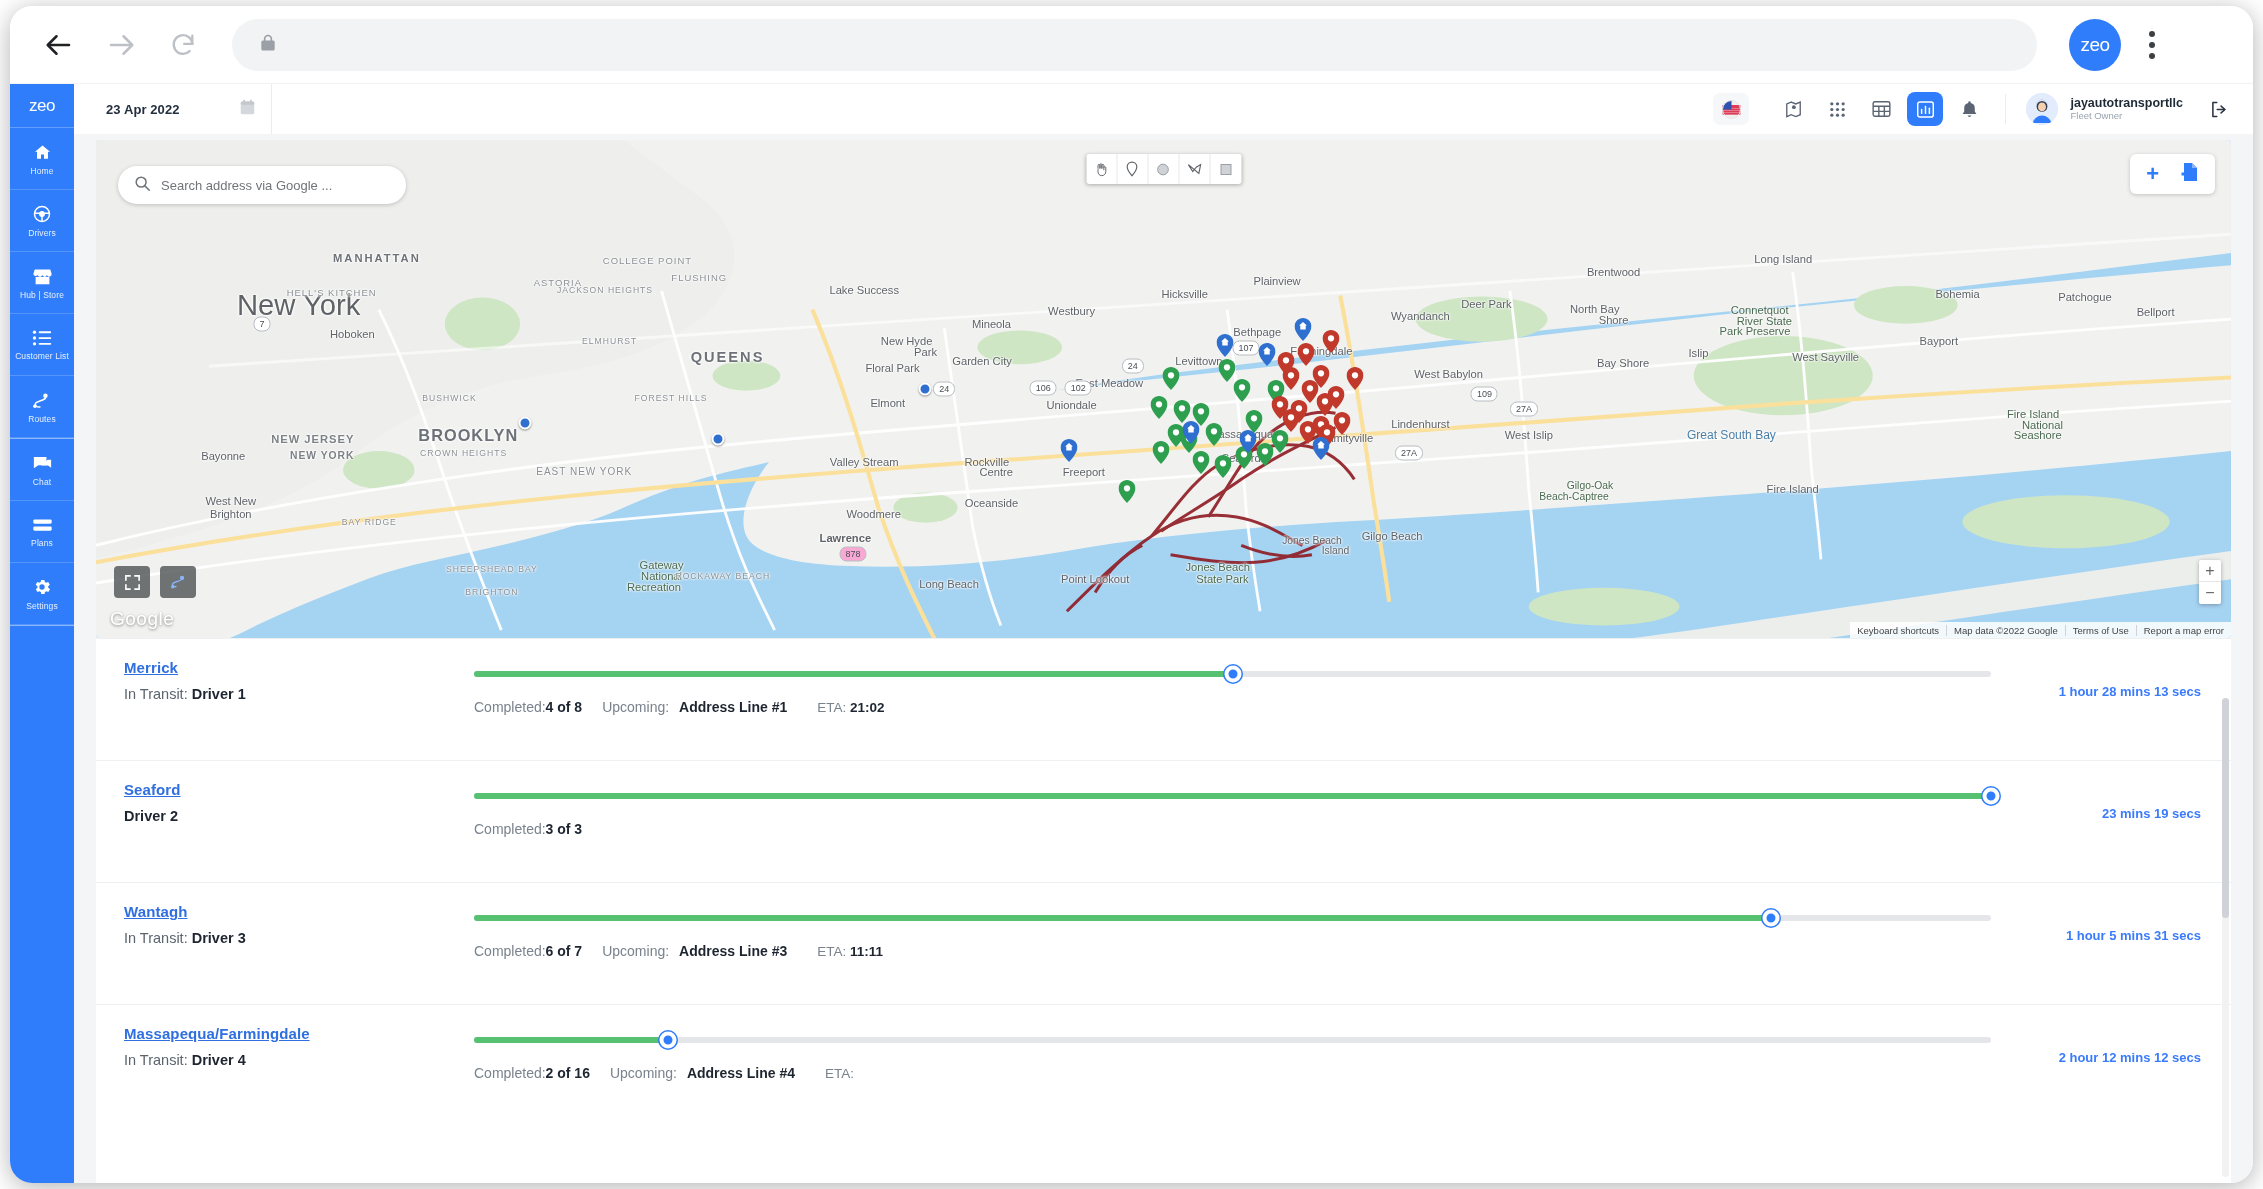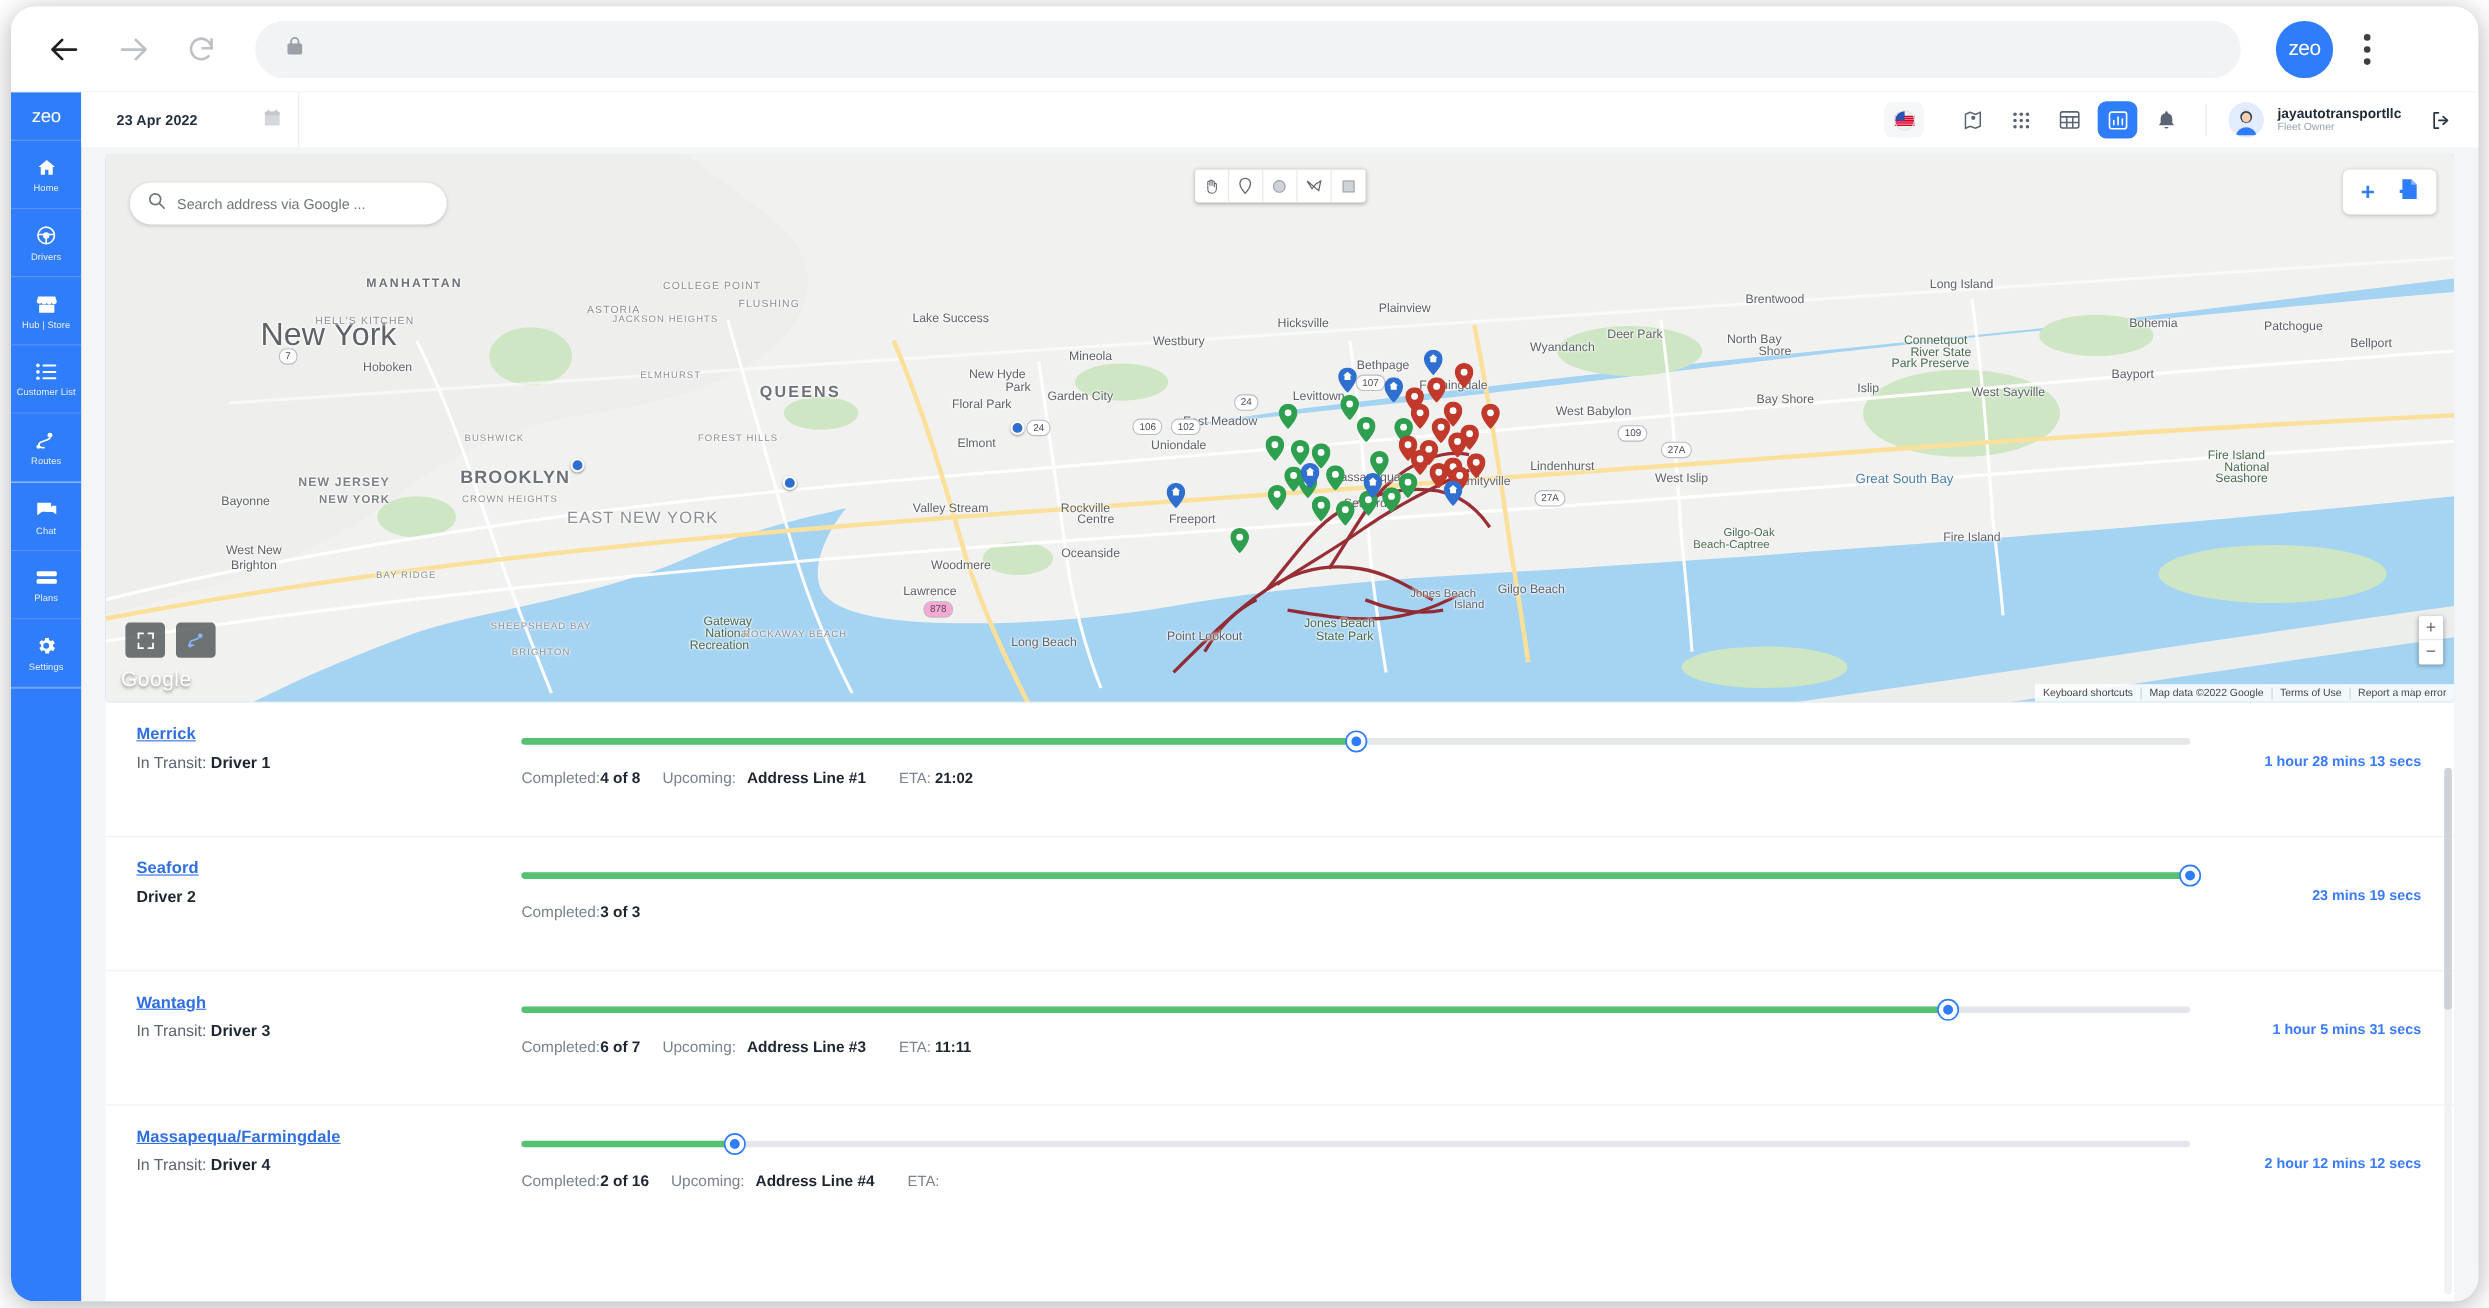--- a/index.html
+++ b/index.html
@@ -711,21 +711,21 @@
             <div style="position: absolute; white-space: nowrap; left: 21.6336%; top: 28.5714%; font-size: 9.46px; color: rgb(139, 143, 148); font-weight: 400; letter-spacing: 1px; transform: translate(-50%, -50%); text-shadow: rgb(255, 255, 255) 0px 0px 3px, rgb(255, 255, 255) 0px 0px 3px, rgb(255, 255, 255) 0px 0px 2px;">ASTORIA</div>
             <div style="position: absolute; white-space: nowrap; left: 23.8411%; top: 30.1429%; font-size: 8.6px; color: rgb(139, 143, 148); font-weight: 400; letter-spacing: 1px; transform: translate(-50%, -50%); text-shadow: rgb(255, 255, 255) 0px 0px 3px, rgb(255, 255, 255) 0px 0px 3px, rgb(255, 255, 255) 0px 0px 2px;">JACKSON HEIGHTS</div>
             <div style="position: absolute; white-space: nowrap; left: 28.2561%; top: 27.4286%; font-size: 9.46px; color: rgb(139, 143, 148); font-weight: 400; letter-spacing: 1px; transform: translate(-50%, -50%); text-shadow: rgb(255, 255, 255) 0px 0px 3px, rgb(255, 255, 255) 0px 0px 3px, rgb(255, 255, 255) 0px 0px 2px;">FLUSHING</div>
             <div style="position: absolute; white-space: nowrap; left: 25.8278%; top: 24%; font-size: 9.46px; color: rgb(139, 143, 148); font-weight: 400; letter-spacing: 1px; transform: translate(-50%, -50%); text-shadow: rgb(255, 255, 255) 0px 0px 3px, rgb(255, 255, 255) 0px 0px 3px, rgb(255, 255, 255) 0px 0px 2px;">COLLEGE POINT</div>
             <div style="position: absolute; white-space: nowrap; left: 29.5806%; top: 43.5714%; font-size: 14.62px; color: rgb(109, 114, 120); font-weight: 700; letter-spacing: 2px; transform: translate(-50%, -50%); text-shadow: rgb(255, 255, 255) 0px 0px 3px, rgb(255, 255, 255) 0px 0px 3px, rgb(255, 255, 255) 0px 0px 2px;">QUEENS</div>
             <div style="position: absolute; white-space: nowrap; left: 24.0618%; top: 40.2857%; font-size: 8.6px; color: rgb(139, 143, 148); font-weight: 400; letter-spacing: 1px; transform: translate(-50%, -50%); text-shadow: rgb(255, 255, 255) 0px 0px 3px, rgb(255, 255, 255) 0px 0px 3px, rgb(255, 255, 255) 0px 0px 2px;">ELMHURST</div>
             <div style="position: absolute; white-space: nowrap; left: 26.9316%; top: 51.8571%; font-size: 8.6px; color: rgb(139, 143, 148); font-weight: 400; letter-spacing: 1px; transform: translate(-50%, -50%); text-shadow: rgb(255, 255, 255) 0px 0px 3px, rgb(255, 255, 255) 0px 0px 3px, rgb(255, 255, 255) 0px 0px 2px;">FOREST HILLS</div>
             <div style="position: absolute; white-space: nowrap; left: 16.5563%; top: 51.8571%; font-size: 8.6px; color: rgb(139, 143, 148); font-weight: 400; letter-spacing: 1px; transform: translate(-50%, -50%); text-shadow: rgb(255, 255, 255) 0px 0px 3px, rgb(255, 255, 255) 0px 0px 3px, rgb(255, 255, 255) 0px 0px 2px;">BUSHWICK</div>
             <div style="position: absolute; white-space: nowrap; left: 17.4393%; top: 59.2857%; font-size: 16.34px; color: rgb(109, 114, 120); font-weight: 700; letter-spacing: 1px; transform: translate(-50%, -50%); text-shadow: rgb(255, 255, 255) 0px 0px 3px, rgb(255, 255, 255) 0px 0px 3px, rgb(255, 255, 255) 0px 0px 2px;">BROOKLYN</div>
             <div style="position: absolute; white-space: nowrap; left: 17.2185%; top: 62.8571%; font-size: 8.6px; color: rgb(139, 143, 148); font-weight: 400; letter-spacing: 1px; transform: translate(-50%, -50%); text-shadow: rgb(255, 255, 255) 0px 0px 3px, rgb(255, 255, 255) 0px 0px 3px, rgb(255, 255, 255) 0px 0px 2px;">CROWN HEIGHTS</div>
-            <div style="position: absolute; white-space: nowrap; left: 22.5166%; top: 66.4286%; font-size: 15px; color: rgb(139, 143, 148); font-weight: 400; letter-spacing: 1px; transform: translate(-50%, -50%); text-shadow: rgb(255, 255, 255) 0px 0px 3px, rgb(255, 255, 255) 0px 0px 3px, rgb(255, 255, 255) 0px 0px 2px; padding-left: 15px;">EAST NEW YORK</div>
+            <div style="position: absolute; white-space: nowrap; left: 22.5166%; top: 66.4286%; font-size: 10px; color: rgb(139, 143, 148); font-weight: 400; letter-spacing: 1px; transform: translate(-50%, -50%); text-shadow: rgb(255, 255, 255) 0px 0px 3px, rgb(255, 255, 255) 0px 0px 3px, rgb(255, 255, 255) 0px 0px 2px; padding-left: 15px;">EAST NEW YORK</div>
             <div style="position: absolute; white-space: nowrap; left: 10.1545%; top: 60%; font-size: 11.18px; color: rgb(125, 130, 135); font-weight: 700; letter-spacing: 1px; transform: translate(-50%, -50%); text-shadow: rgb(255, 255, 255) 0px 0px 3px, rgb(255, 255, 255) 0px 0px 3px, rgb(255, 255, 255) 0px 0px 2px;">NEW JERSEY</div>
             <div style="position: absolute; white-space: nowrap; left: 10.596%; top: 63.2857%; font-size: 10.32px; color: rgb(125, 130, 135); font-weight: 700; letter-spacing: 1px; transform: translate(-50%, -50%); text-shadow: rgb(255, 255, 255) 0px 0px 3px, rgb(255, 255, 255) 0px 0px 3px, rgb(255, 255, 255) 0px 0px 2px;">NEW YORK</div>
             <div style="position: absolute; white-space: nowrap; left: 12.0088%; top: 38.8571%; font-size: 11.18px; color: rgb(95, 99, 104); font-weight: 400; transform: translate(-50%, -50%); text-shadow: rgb(255, 255, 255) 0px 0px 3px, rgb(255, 255, 255) 0px 0px 3px, rgb(255, 255, 255) 0px 0px 2px;">Hoboken</div>
             <div style="position: absolute; white-space: nowrap; left: 5.96026%; top: 63.4286%; font-size: 11.18px; color: rgb(95, 99, 104); font-weight: 400; transform: translate(-50%, -50%); text-shadow: rgb(255, 255, 255) 0px 0px 3px, rgb(255, 255, 255) 0px 0px 3px, rgb(255, 255, 255) 0px 0px 2px;">Bayonne</div>
             <div style="position: absolute; white-space: nowrap; left: 6.31347%; top: 72.5714%; font-size: 11.18px; color: rgb(95, 99, 104); font-weight: 400; transform: translate(-50%, -50%); text-shadow: rgb(255, 255, 255) 0px 0px 3px, rgb(255, 255, 255) 0px 0px 3px, rgb(255, 255, 255) 0px 0px 2px;">West New</div>
             <div style="position: absolute; white-space: nowrap; left: 6.31347%; top: 75%; font-size: 11.18px; color: rgb(95, 99, 104); font-weight: 400; transform: translate(-50%, -50%); text-shadow: rgb(255, 255, 255) 0px 0px 3px, rgb(255, 255, 255) 0px 0px 3px, rgb(255, 255, 255) 0px 0px 2px;">Brighton</div>
             <div style="position: absolute; white-space: nowrap; left: 12.8035%; top: 76.7143%; font-size: 8.6px; color: rgb(139, 143, 148); font-weight: 400; letter-spacing: 1px; transform: translate(-50%, -50%); text-shadow: rgb(255, 255, 255) 0px 0px 3px, rgb(255, 255, 255) 0px 0px 3px, rgb(255, 255, 255) 0px 0px 2px;">BAY RIDGE</div>
             <div style="position: absolute; white-space: nowrap; left: 18.543%; top: 86.1429%; font-size: 8.6px; color: rgb(139, 143, 148); font-weight: 400; letter-spacing: 1px; transform: translate(-50%, -50%); text-shadow: rgb(255, 255, 255) 0px 0px 3px, rgb(255, 255, 255) 0px 0px 3px, rgb(255, 255, 255) 0px 0px 2px;">SHEEPSHEAD BAY</div>
             <div style="position: absolute; white-space: nowrap; left: 18.543%; top: 90.7143%; font-size: 8.6px; color: rgb(139, 143, 148); font-weight: 400; letter-spacing: 1px; transform: translate(-50%, -50%); text-shadow: rgb(255, 255, 255) 0px 0px 3px, rgb(255, 255, 255) 0px 0px 3px, rgb(255, 255, 255) 0px 0px 2px;">BRIGHTON</div>
             <div style="position: absolute; white-space: nowrap; left: 26.4901%; top: 85.2857%; font-size: 11.18px; color: rgb(74, 107, 79); font-weight: 400; transform: translate(-50%, -50%); text-shadow: rgb(255, 255, 255) 0px 0px 3px, rgb(255, 255, 255) 0px 0px 3px, rgb(255, 255, 255) 0px 0px 2px;">Gateway</div>
@@ -776,21 +776,21 @@
             <div style="position: absolute; white-space: nowrap; left: 38.8521%; top: 42.5714%; font-size: 11.18px; color: rgb(95, 99, 104); font-weight: 400; transform: translate(-50%, -50%); text-shadow: rgb(255, 255, 255) 0px 0px 3px, rgb(255, 255, 255) 0px 0px 3px, rgb(255, 255, 255) 0px 0px 2px;">Park</div>
             <div style="position: absolute; white-space: nowrap; left: 41.5011%; top: 44.4286%; font-size: 11.18px; color: rgb(95, 99, 104); font-weight: 400; transform: translate(-50%, -50%); text-shadow: rgb(255, 255, 255) 0px 0px 3px, rgb(255, 255, 255) 0px 0px 3px, rgb(255, 255, 255) 0px 0px 2px;">Garden City</div>
             <div style="position: absolute; white-space: nowrap; left: 37.3068%; top: 45.7143%; font-size: 11.18px; color: rgb(95, 99, 104); font-weight: 400; transform: translate(-50%, -50%); text-shadow: rgb(255, 255, 255) 0px 0px 3px, rgb(255, 255, 255) 0px 0px 3px, rgb(255, 255, 255) 0px 0px 2px;">Floral Park</div>
             <div style="position: absolute; white-space: nowrap; left: 47.4614%; top: 48.7143%; font-size: 11.18px; color: rgb(95, 99, 104); font-weight: 400; transform: translate(-50%, -50%); text-shadow: rgb(255, 255, 255) 0px 0px 3px, rgb(255, 255, 255) 0px 0px 3px, rgb(255, 255, 255) 0px 0px 2px;">East Meadow</div>
             <div style="position: absolute; white-space: nowrap; left: 45.6954%; top: 53.1429%; font-size: 11.18px; color: rgb(95, 99, 104); font-weight: 400; transform: translate(-50%, -50%); text-shadow: rgb(255, 255, 255) 0px 0px 3px, rgb(255, 255, 255) 0px 0px 3px, rgb(255, 255, 255) 0px 0px 2px;">Uniondale</div>
             <div style="position: absolute; white-space: nowrap; left: 37.0861%; top: 52.8571%; font-size: 11.18px; color: rgb(95, 99, 104); font-weight: 400; transform: translate(-50%, -50%); text-shadow: rgb(255, 255, 255) 0px 0px 3px, rgb(255, 255, 255) 0px 0px 3px, rgb(255, 255, 255) 0px 0px 2px;">Elmont</div>
             <div style="position: absolute; white-space: nowrap; left: 35.9823%; top: 64.5714%; font-size: 11.18px; color: rgb(95, 99, 104); font-weight: 400; transform: translate(-50%, -50%); text-shadow: rgb(255, 255, 255) 0px 0px 3px, rgb(255, 255, 255) 0px 0px 3px, rgb(255, 255, 255) 0px 0px 2px;">Valley Stream</div>
             <div style="position: absolute; white-space: nowrap; left: 41.7219%; top: 64.5714%; font-size: 11.18px; color: rgb(95, 99, 104); font-weight: 400; transform: translate(-50%, -50%); text-shadow: rgb(255, 255, 255) 0px 0px 3px, rgb(255, 255, 255) 0px 0px 3px, rgb(255, 255, 255) 0px 0px 2px;">Rockville</div>
             <div style="position: absolute; white-space: nowrap; left: 42.1634%; top: 66.7143%; font-size: 11.18px; color: rgb(95, 99, 104); font-weight: 400; transform: translate(-50%, -50%); text-shadow: rgb(255, 255, 255) 0px 0px 3px, rgb(255, 255, 255) 0px 0px 3px, rgb(255, 255, 255) 0px 0px 2px;">Centre</div>
             <div style="position: absolute; white-space: nowrap; left: 36.4238%; top: 75%; font-size: 11.18px; color: rgb(95, 99, 104); font-weight: 400; transform: translate(-50%, -50%); text-shadow: rgb(255, 255, 255) 0px 0px 3px, rgb(255, 255, 255) 0px 0px 3px, rgb(255, 255, 255) 0px 0px 2px;">Woodmere</div>
-            <div style="position: absolute; white-space: nowrap; left: 35.0993%; top: 80%; font-size: 11.18px; color: rgb(95, 99, 104); font-weight: 400; transform: translate(-50%, -50%); text-shadow: rgb(255, 255, 255) 0px 0px 3px, rgb(255, 255, 255) 0px 0px 3px, rgb(255, 255, 255) 0px 0px 2px; text-align: right;">Lawrence</div>
+            <div style="position: absolute; white-space: nowrap; left: 35.0993%; top: 80%; font-size: 11.18px; color: rgb(95, 99, 104); font-weight: 700; transform: translate(-50%, -50%); text-shadow: rgb(255, 255, 255) 0px 0px 3px, rgb(255, 255, 255) 0px 0px 3px, rgb(255, 255, 255) 0px 0px 2px; text-align: right;">Lawrence</div>
             <div style="position: absolute; white-space: nowrap; left: 41.9426%; top: 72.8571%; font-size: 11.18px; color: rgb(95, 99, 104); font-weight: 400; transform: translate(-50%, -50%); text-shadow: rgb(255, 255, 255) 0px 0px 3px, rgb(255, 255, 255) 0px 0px 3px, rgb(255, 255, 255) 0px 0px 2px;">Oceanside</div>
             <div style="position: absolute; white-space: nowrap; left: 46.2693%; top: 66.5714%; font-size: 11.18px; color: rgb(95, 99, 104); font-weight: 400; transform: translate(-50%, -50%); text-shadow: rgb(255, 255, 255) 0px 0px 3px, rgb(255, 255, 255) 0px 0px 3px, rgb(255, 255, 255) 0px 0px 2px;">Freeport</div>
             <div style="position: absolute; white-space: nowrap; left: 53.6424%; top: 63.8571%; font-size: 11.18px; color: rgb(95, 99, 104); font-weight: 400; transform: translate(-50%, -50%); text-shadow: rgb(255, 255, 255) 0px 0px 3px, rgb(255, 255, 255) 0px 0px 3px, rgb(255, 255, 255) 0px 0px 2px;">Seaford</div>
             <div style="position: absolute; white-space: nowrap; left: 53.6424%; top: 59%; font-size: 11.18px; color: rgb(95, 99, 104); font-weight: 400; transform: translate(-50%, -50%); text-shadow: rgb(255, 255, 255) 0px 0px 3px, rgb(255, 255, 255) 0px 0px 3px, rgb(255, 255, 255) 0px 0px 2px;">Massapequa</div>
             <div style="position: absolute; white-space: nowrap; left: 58.7196%; top: 59.8571%; font-size: 11.18px; color: rgb(95, 99, 104); font-weight: 400; transform: translate(-50%, -50%); text-shadow: rgb(255, 255, 255) 0px 0px 3px, rgb(255, 255, 255) 0px 0px 3px, rgb(255, 255, 255) 0px 0px 2px;">Amityville</div>
             <div style="position: absolute; white-space: nowrap; left: 62.0309%; top: 57%; font-size: 11.18px; color: rgb(95, 99, 104); font-weight: 400; transform: translate(-50%, -50%); text-shadow: rgb(255, 255, 255) 0px 0px 3px, rgb(255, 255, 255) 0px 0px 3px, rgb(255, 255, 255) 0px 0px 2px;">Lindenhurst</div>
           </div>
 
         <div id="map-shields" style="position:absolute;inset:0;z-index:3;pointer-events:none;">
             <div style="position: absolute; white-space: nowrap; left: 7.77042%; top: 36.8571%; transform: translate(-50%, -50%); font-size: 9px; color: rgb(74, 79, 85); background: rgb(255, 255, 255); border: 1px solid rgb(184, 189, 194); border-radius: 7px; padding: 1px 5px; line-height: 11px;">7</div>

